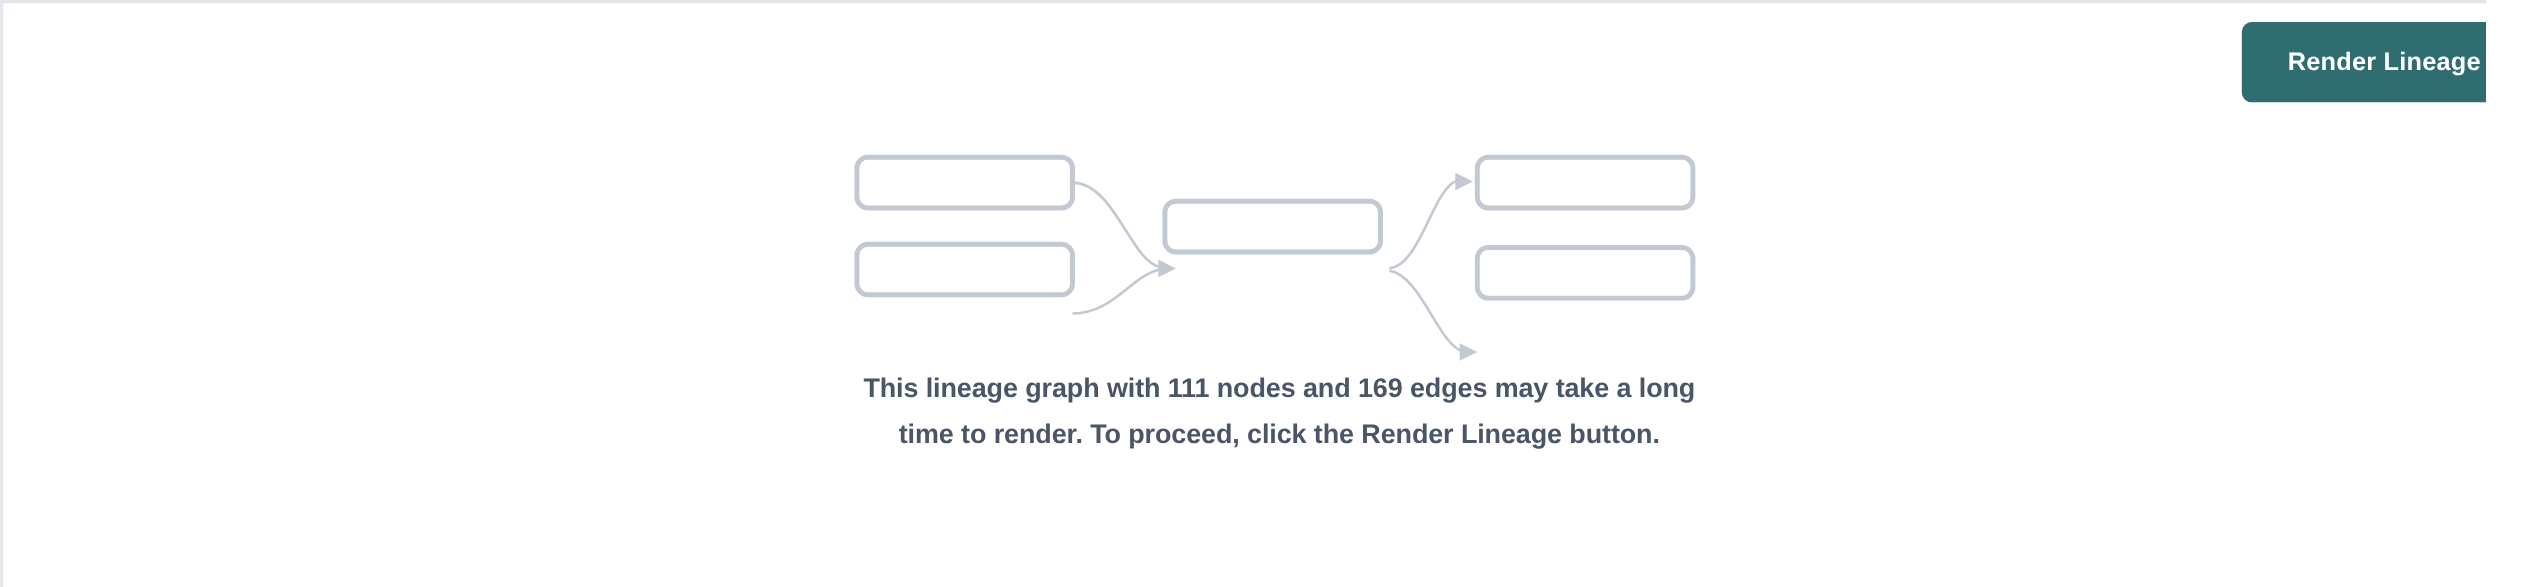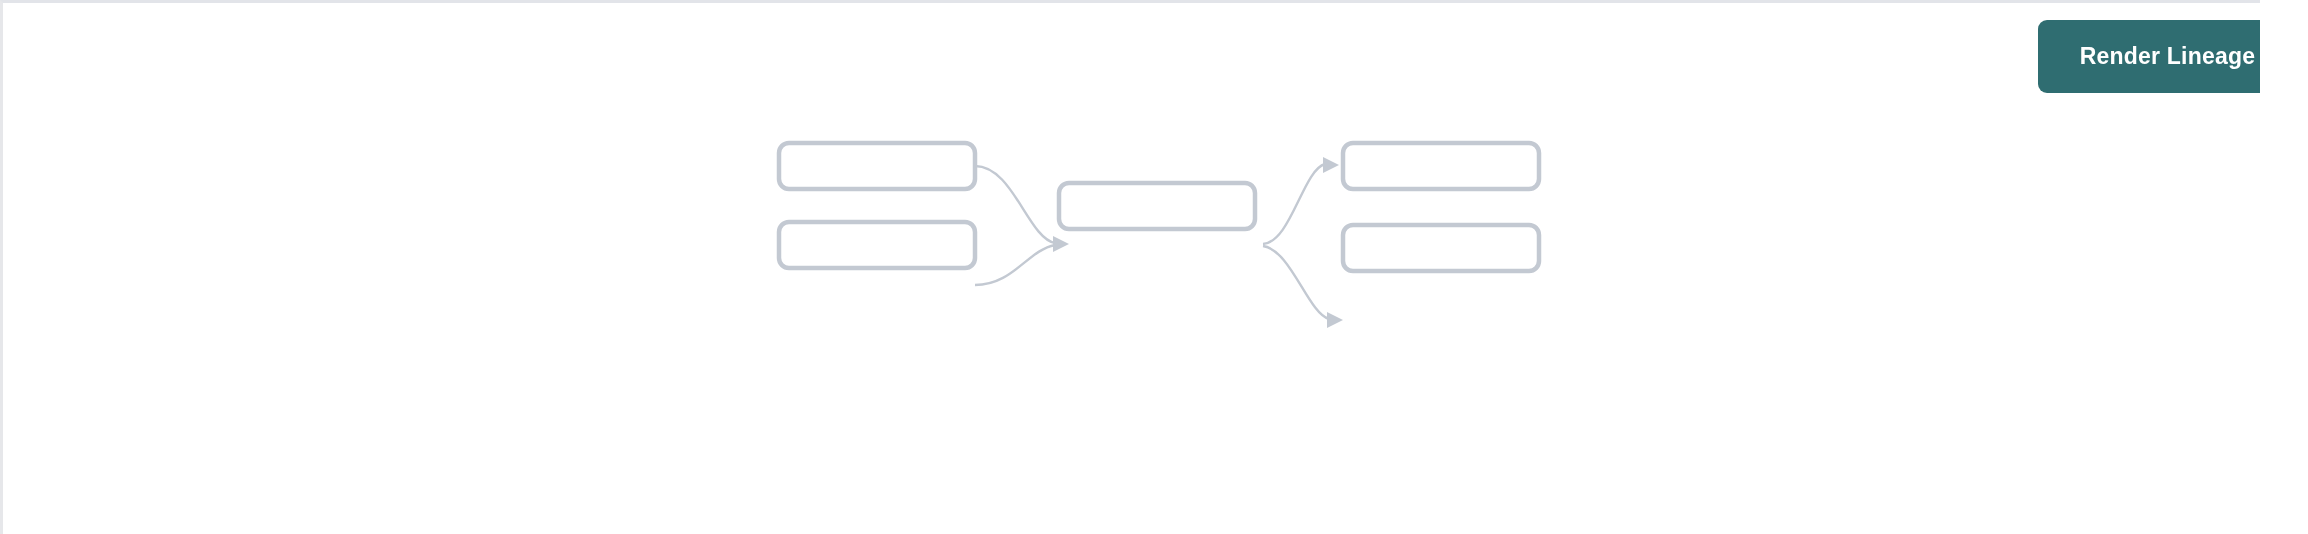--- a/index.html
+++ b/index.html
@@ -111,14 +111,15 @@
       </g>
 
       <rect class="node-rect" x="16" y="15" width="196" height="46" rx="10" ry="10"></rect>
       <rect class="node-rect" x="16" y="94" width="196" height="46" rx="10" ry="10"></rect>
       <rect class="node-rect" x="296" y="55" width="196" height="46" rx="10" ry="10"></rect>
       <rect class="node-rect" x="580" y="15" width="196" height="46" rx="10" ry="10"></rect>
       <rect class="node-rect" x="580" y="97" width="196" height="46" rx="10" ry="10"></rect>
     </svg>
   </div>
 
+  <div class="warning-message">This lineage graph with 111 nodes and 169 edges may take a long time to render. To proceed, click the Render Lineage button.</div>
 
 </div>
 
 </body></html>

